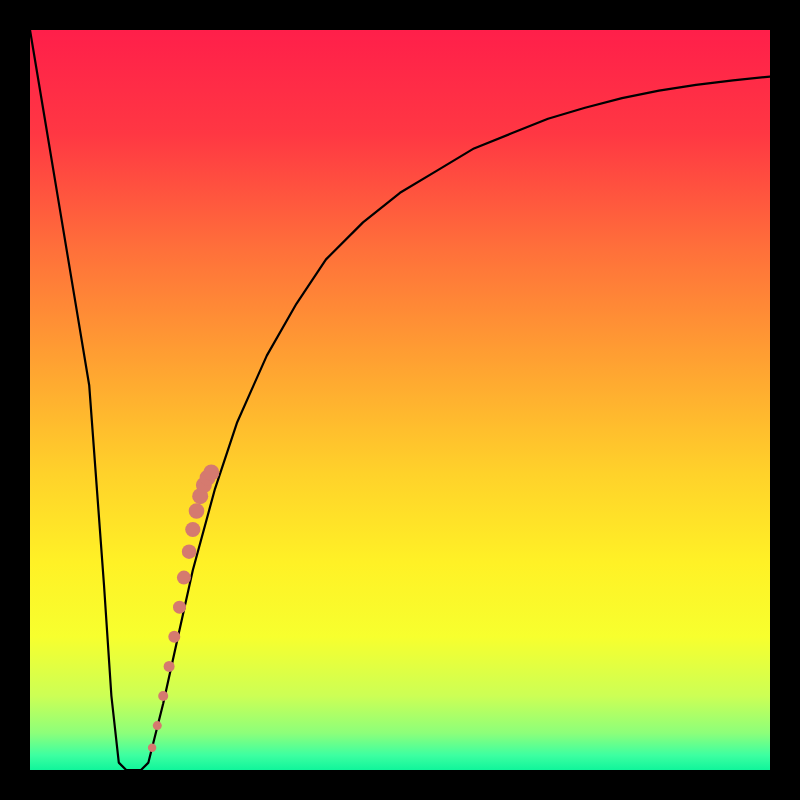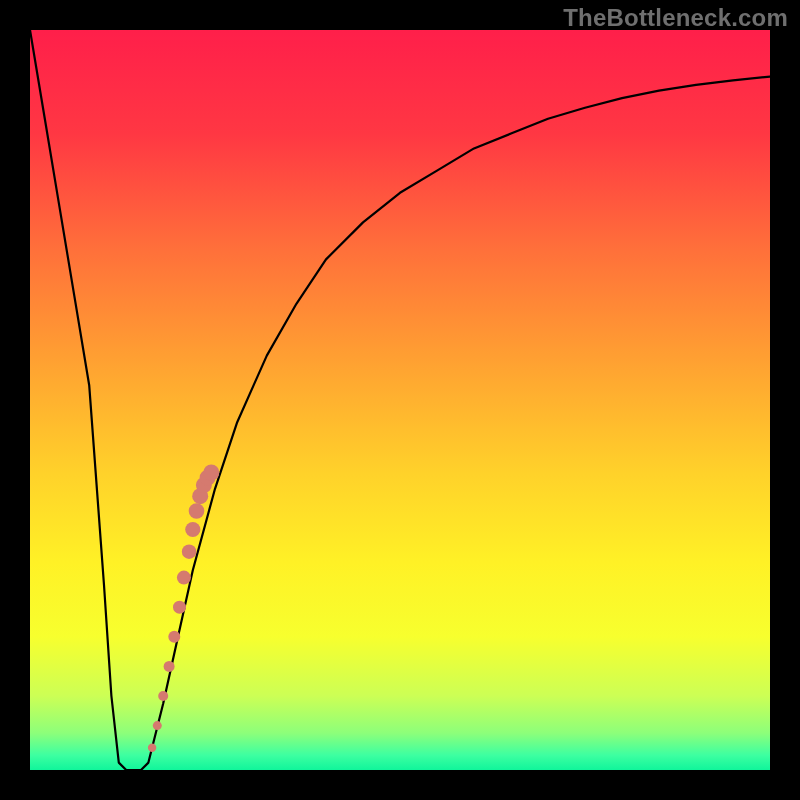--- a/index.html
+++ b/index.html
@@ -43,21 +43,20 @@
     position: absolute;
     inset: 0;
     width: 740px;
     height: 740px;
   }
 </style>
 </head>
 <body>
 
 <div class="frame">
-  <div class="watermark">TheBottleneck.com</div>
 
   <div class="plot">
     <svg class="gradient" viewBox="0 0 740 740" preserveAspectRatio="none">
       <defs>
         <linearGradient id="bg" x1="0" y1="0" x2="0" y2="1">
             <stop offset="0%" stop-color="#ff1f4a"></stop>
             <stop offset="14%" stop-color="#ff3743"></stop>
             <stop offset="30%" stop-color="#ff713a"></stop>
             <stop offset="46%" stop-color="#ffa531"></stop>
             <stop offset="60%" stop-color="#ffd22a"></stop>

